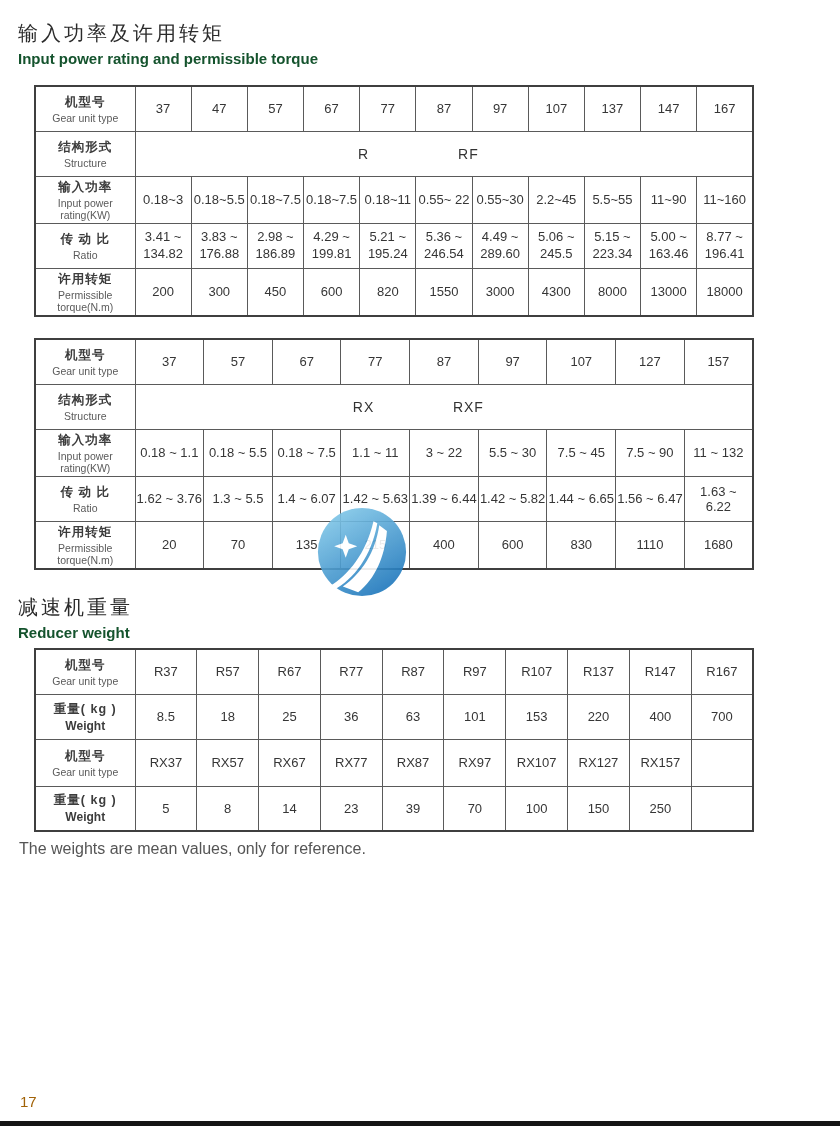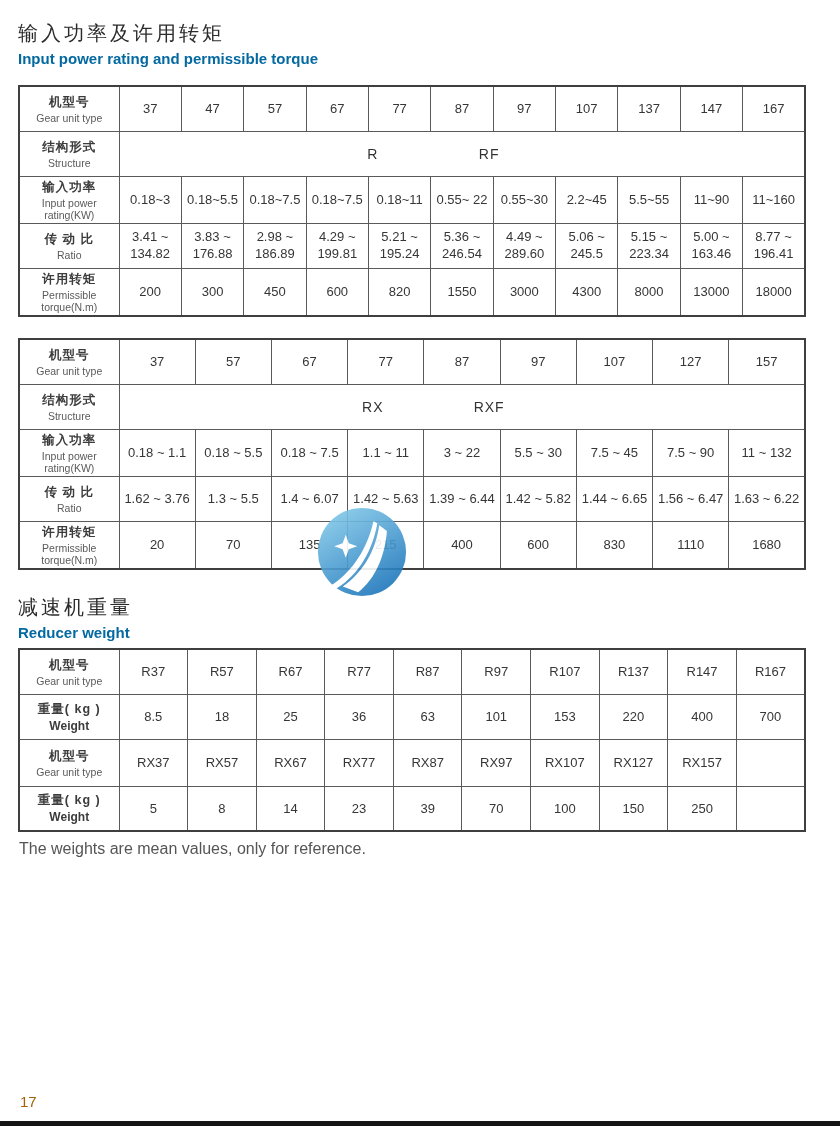--- a/index.html
+++ b/index.html
@@ -3,24 +3,24 @@
 <meta charset="utf-8">
 <style>
   * { margin:0; padding:0; box-sizing:border-box; }
   html,body { background:#ffffff; }
   body { font-family:"Liberation Sans","DejaVu Sans",sans-serif; color:#333; }
   .page { position:relative; width:840px; height:1126px; background:#fff; overflow:hidden; }
 
   
   .sec-title { position:absolute; left:18px; }
   .title-zh { font-size:20px; letter-spacing:3px; color:#2b2b2b; font-weight:500; }
-  .title-en { font-size:15px; font-weight:bold; color:#0369a1; margin-top:3px; }
+  .title-en { font-size:15px; font-weight:bold; color:#14532d; margin-top:3px; }
 
   
-  table { border-collapse:collapse; table-layout:fixed; width:788px; position:absolute; left:18px; background:transparent; }
+  table { border-collapse:collapse; table-layout:fixed; width:720px; position:absolute; left:34px; background:transparent; }
   table { border:2px solid #3f3f3f; }
   td { border:1px solid #5a5a5a; text-align:center; vertical-align:middle; font-size:13px; color:#363636; padding:2px 1px; }
   .label-cell { width:100px; }
   .lbl-zh { font-size:12.5px; font-weight:bold; color:#3c3c3c; letter-spacing:1px; }
   .lbl-en { font-size:10.5px; color:#5a5a5a; margin-top:1px; }
   .r-type { height:45px; }
   .r-struct { height:45px; }
   .r-power { height:47px;padding-left:17px; }
   .r-ratio { height:45px; }
   .r-torque { height:46px;margin-top:44px; }

